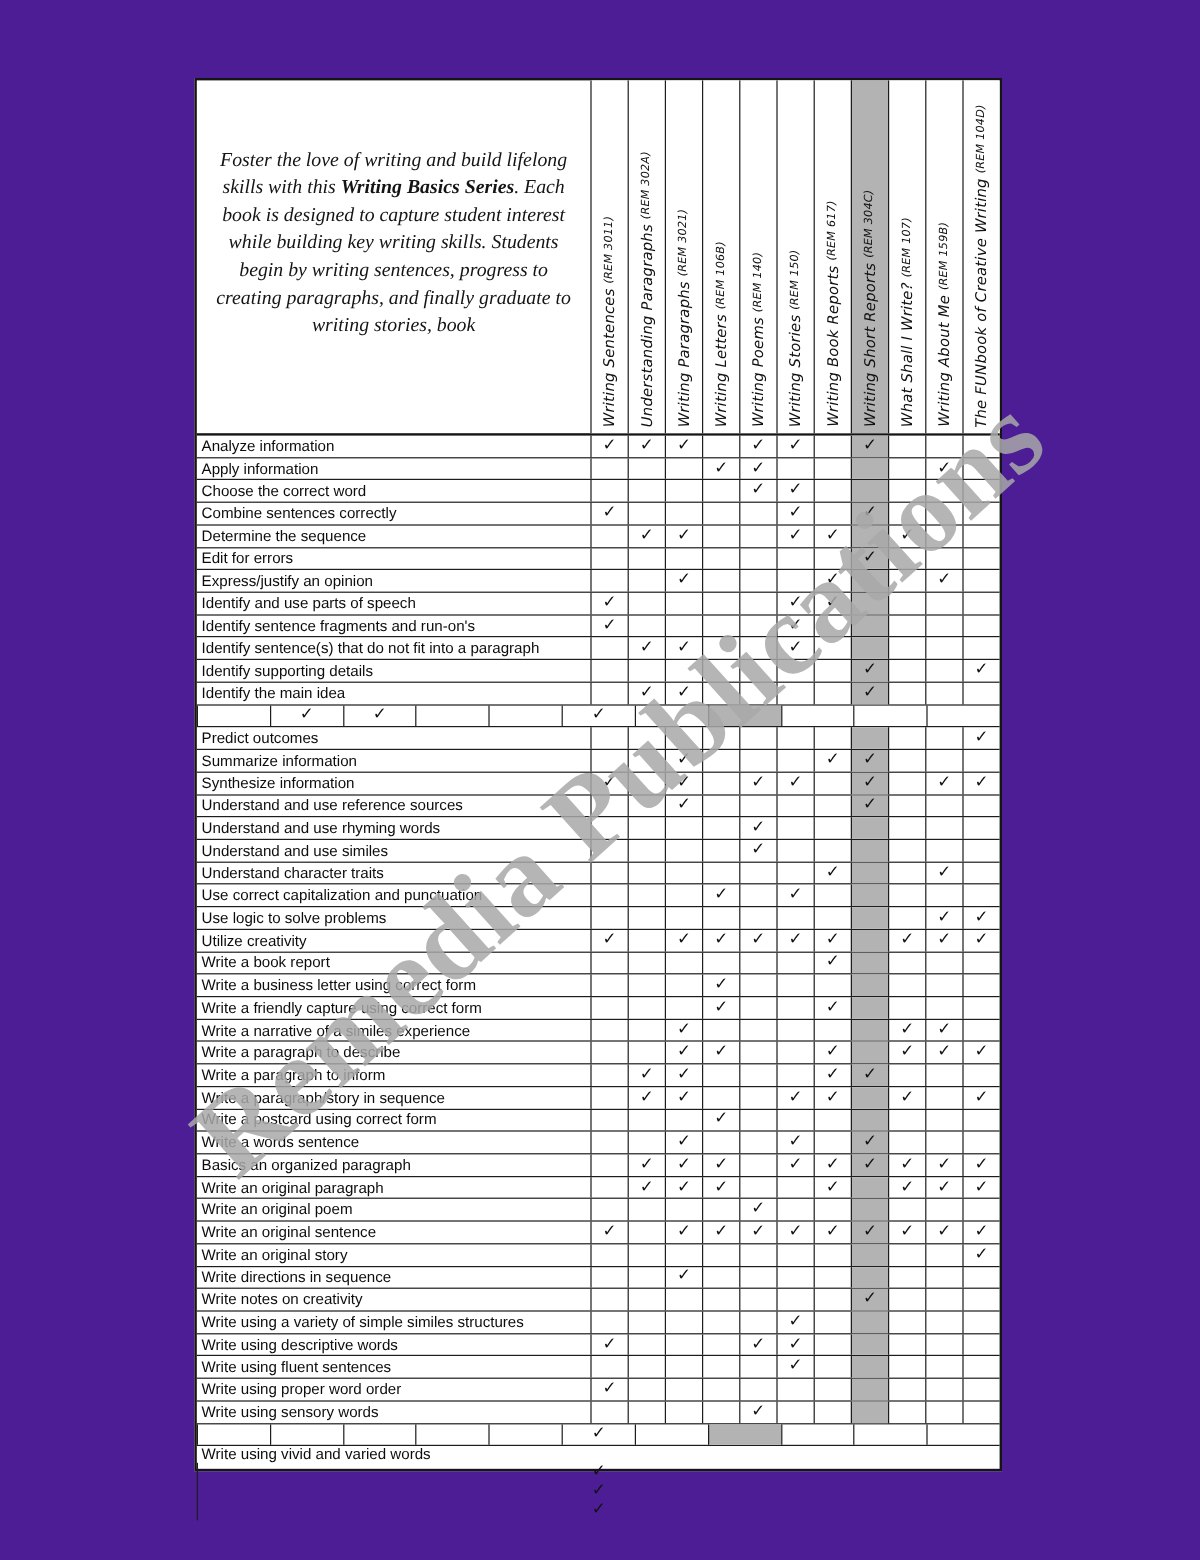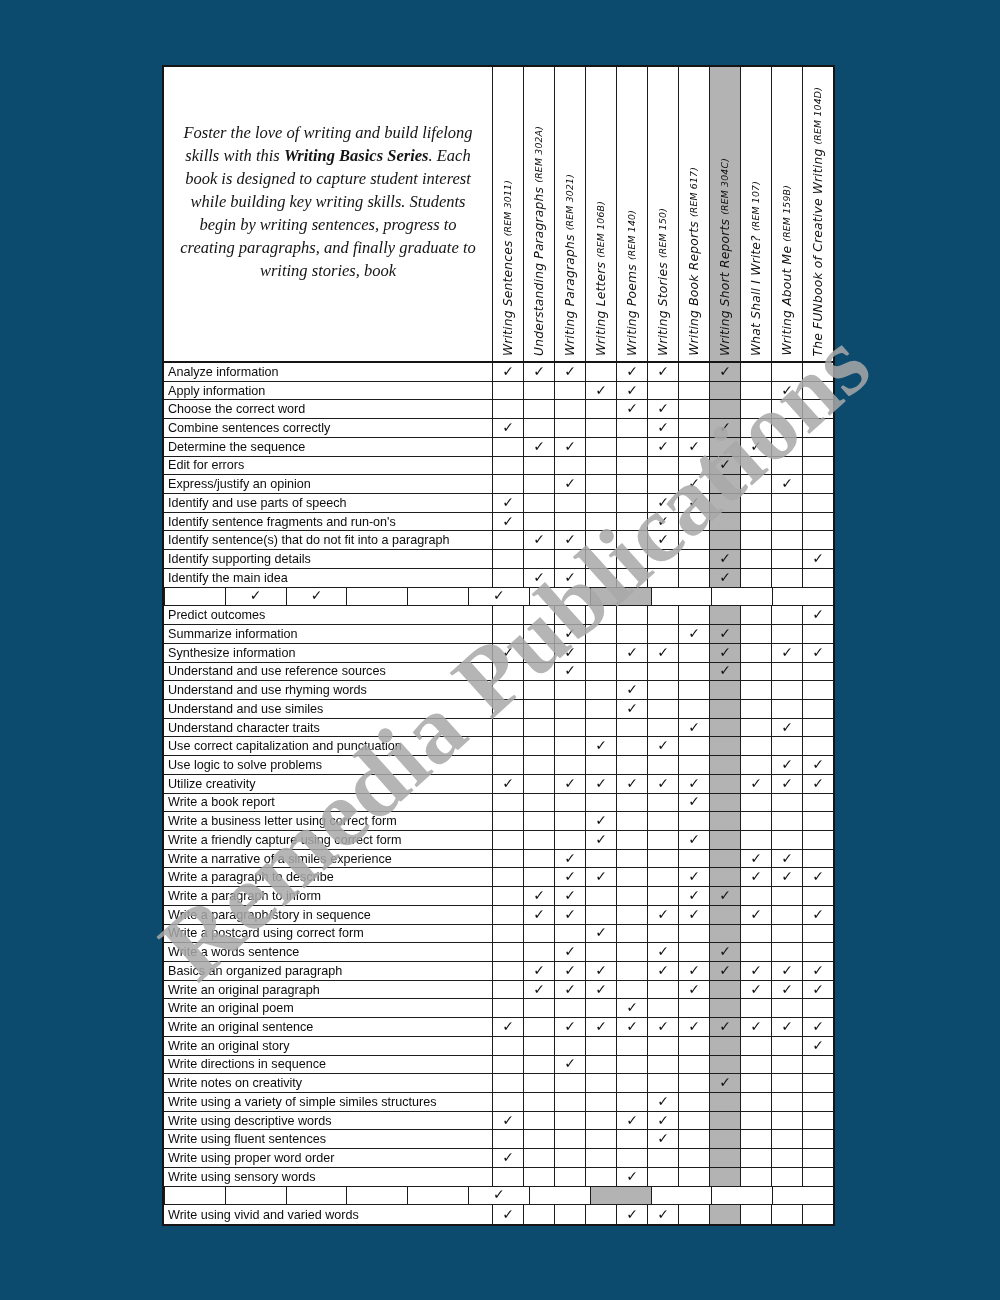--- a/index.html
+++ b/index.html
@@ -1,17 +1,17 @@
 <!DOCTYPE html>
 <html><head>
 <meta charset="utf-8">
 <style>
   html,body{margin:0;padding:0;background:#ffffff;}
   .sheet{
-    position:relative;width:1000px;height:1300px;background:#0c4a6e;overflow:hidden;
+    position:relative;width:1000px;height:1300px;background:#4c1d95;overflow:hidden;
     font-family:"Liberation Sans", sans-serif;color:#0e0e0e;
   }
   .matrix{
     position:absolute;left:162px;top:65px;width:673px;
     border:2.4px solid #151515;box-sizing:border-box;background:#ffffff;
   }
   
   .hdr-row{display:flex;height:294px;border-bottom:2.4px solid #151515;}
   .intro-cell{
     width:328px;box-sizing:border-box;flex:0 0 auto;
@@ -31,21 +31,21 @@
   .vwrap{position:absolute;left:0;right:0;bottom:5px;display:flex;justify-content:center;}
   .vtext{
     writing-mode:vertical-rl;transform:rotate(180deg);white-space:nowrap;
     font-family:"DejaVu Sans", sans-serif;font-style:italic;
     font-size:12.3px;color:#111;letter-spacing:0.2px;
   }
   .vtext .code{font-size:9.3px;}
   
   .body-rows{display:flex;flex-direction:column;}
   .row{display:flex;height:18.72px;box-sizing:border-box;border-bottom:1.4px solid #1c1c1c;}
-  .row:last-child{border-bottom:none;}
+  .row:last-child{border-bottom:none;flex-direction:column;}
   .skill-label{
     width:328px;flex:0 0 auto;box-sizing:border-box;
     display:flex;align-items:center;padding-left:4px;
     font-size:12.6px;color:#0c0c0c;white-space:nowrap;overflow:hidden;
   }
   .cell{
     flex:1 1 0;box-sizing:border-box;border-left:1.5px solid #1c1c1c;
     display:flex;align-items:center;justify-content:center;
   }
   .cell.hi{background:#b3b3b3;}

